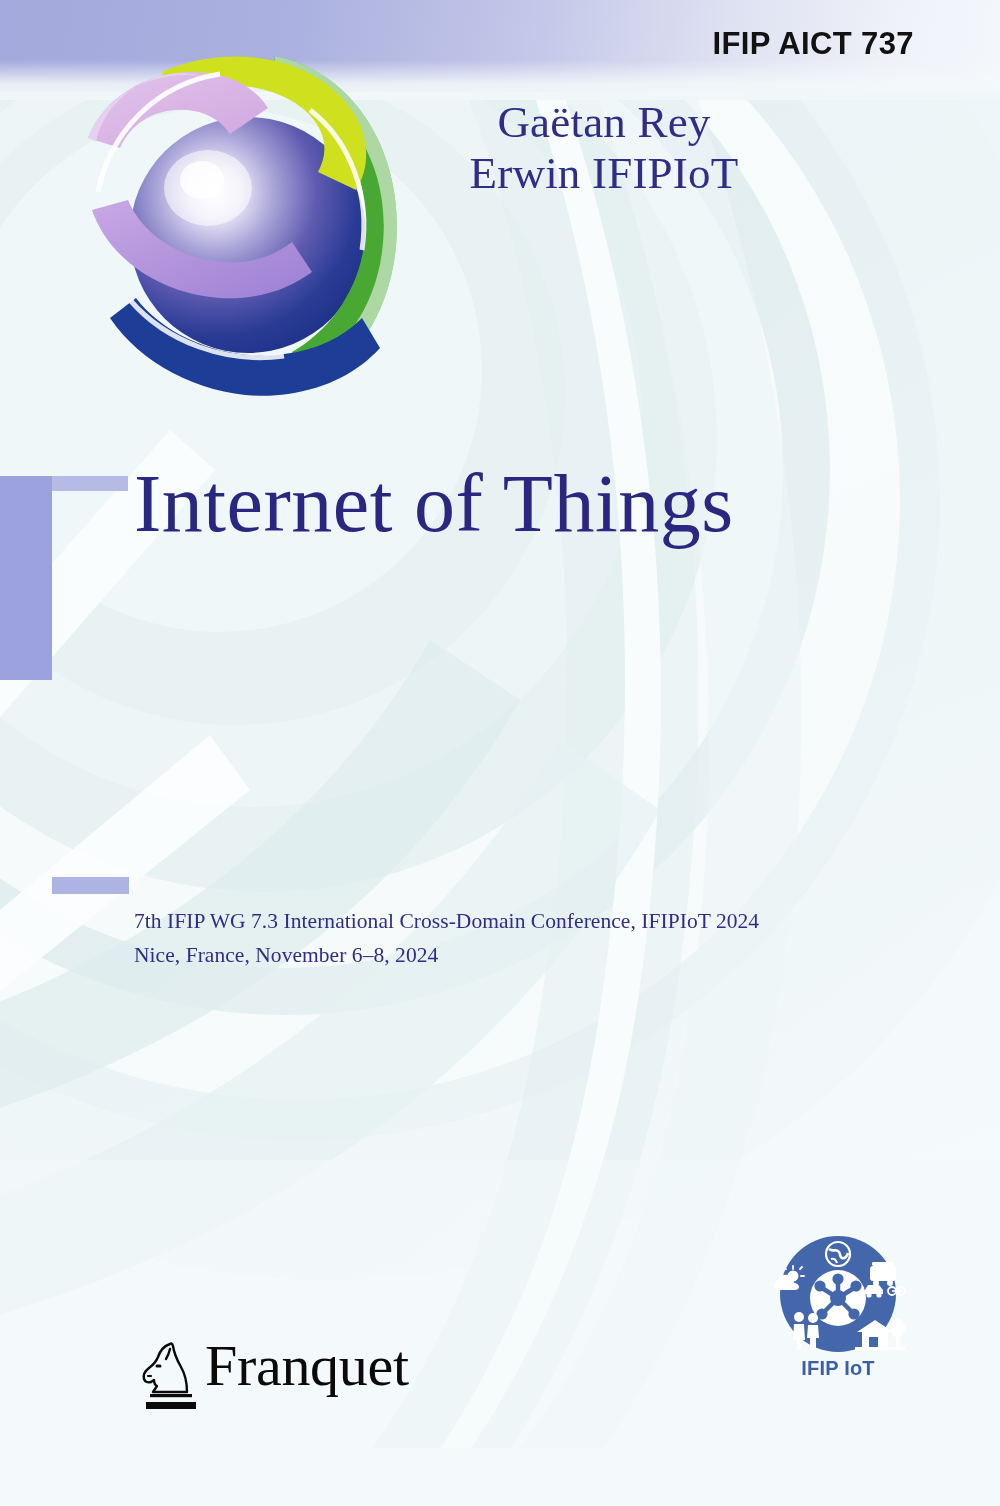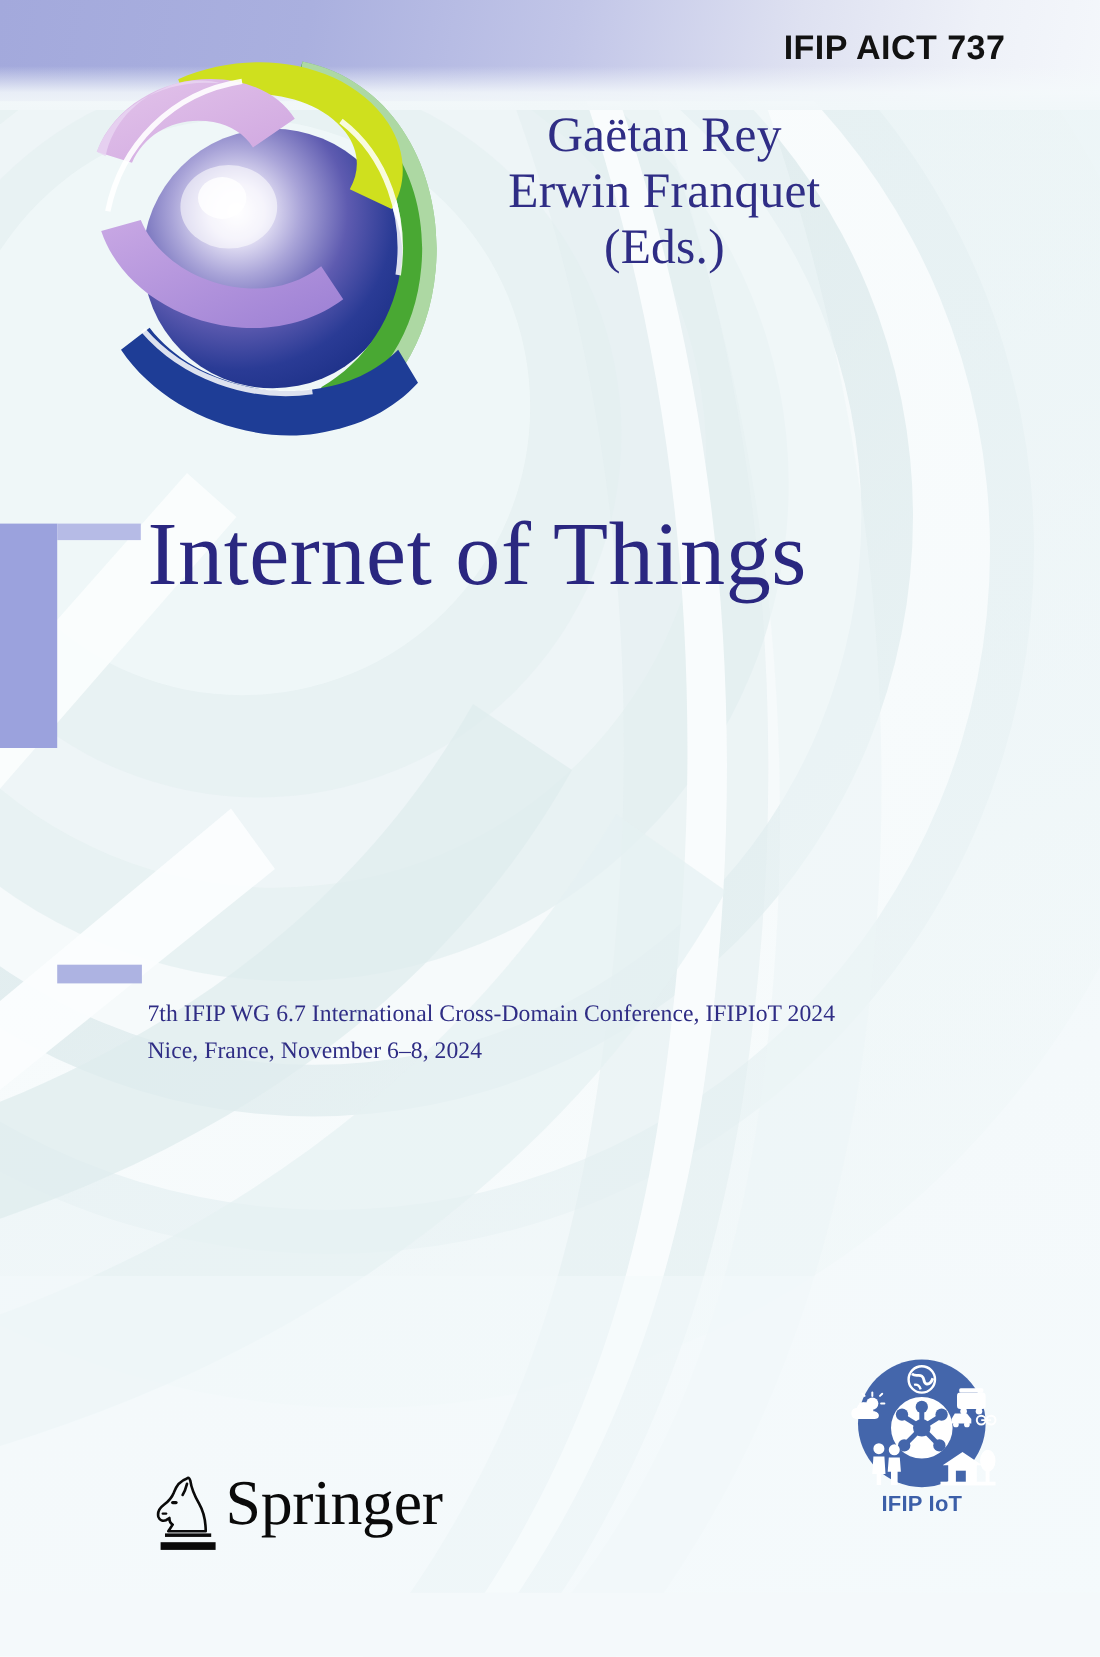--- a/index.html
+++ b/index.html
@@ -313,28 +313,27 @@
 
       <ellipse cx="138" cy="138" rx="44" ry="38" fill="#ffffff" opacity="0.55"></ellipse>
       <ellipse cx="132" cy="130" rx="22" ry="19" fill="#ffffff" opacity="0.8"></ellipse>
     </g>
   </svg>
 
   <div class="series-id">IFIP AICT 737</div>
 
   <div class="editors">
     <span class="ed-line">Gaëtan Rey</span>
-    <span class="ed-line">Erwin Franquet</span>
-    <span class="ed-line">(Eds.)</span>
+    <span class="ed-line">Erwin IFIPIoT</span>
   </div>
 
   <div class="book-title">Internet of Things</div>
 
   <div class="subtitle-block">
-    <span class="sub-line">7th IFIP WG 6.7 International Cross-Domain Conference, IFIPIoT 2024</span>
+    <span class="sub-line">7th IFIP WG 7.3 International Cross-Domain Conference, IFIPIoT 2024</span>
     <span class="sub-line">Nice, France, November 6–8, 2024</span>
   </div>
 
   <svg class="springer-logo" viewBox="0 0 258 78" aria-hidden="true">
     <g fill="none" stroke="#0a0a0a" stroke-width="2.4" stroke-linejoin="round" stroke-linecap="round">
 
       <path d="M 30 8
                C 24 10 20 15 18 21
                C 16 26 13 29 9 32
                C 5 35 3 39 4 43
@@ -350,21 +349,21 @@
       <path d="M 30 13 C 29 17 28 20 26 23"></path>
 
       <path d="M 17 30 L 20 30" stroke-width="3"></path>
 
       <path d="M 8 40 L 11 40" stroke-width="2.2"></path>
     </g>
 
     <rect x="10" y="58" width="42" height="3.2" fill="#0a0a0a"></rect>
     <rect x="6" y="66" width="50" height="7" fill="#0a0a0a"></rect>
   </svg>
-  <div class="springer-wordmark">Springer</div>
+  <div class="springer-wordmark">Franquet</div>
 
   <svg class="iot-badge" viewBox="0 0 146 175" aria-hidden="true">
 
     <circle cx="73" cy="62" r="58" fill="#4466ab"></circle>
 
     <circle cx="73" cy="66" r="28" fill="#ffffff"></circle>
 
     <g fill="#4466ab">
       <line x1="73" y1="66" x2="73" y2="50" stroke="#4466ab" stroke-width="4.5"></line>
       <line x1="73" y1="66" x2="57" y2="56" stroke="#4466ab" stroke-width="4.5"></line>

